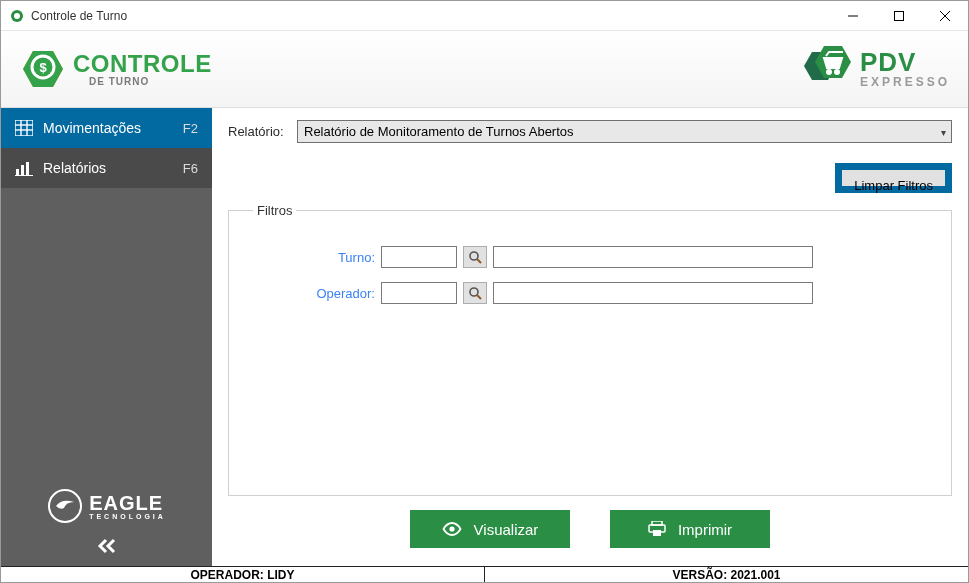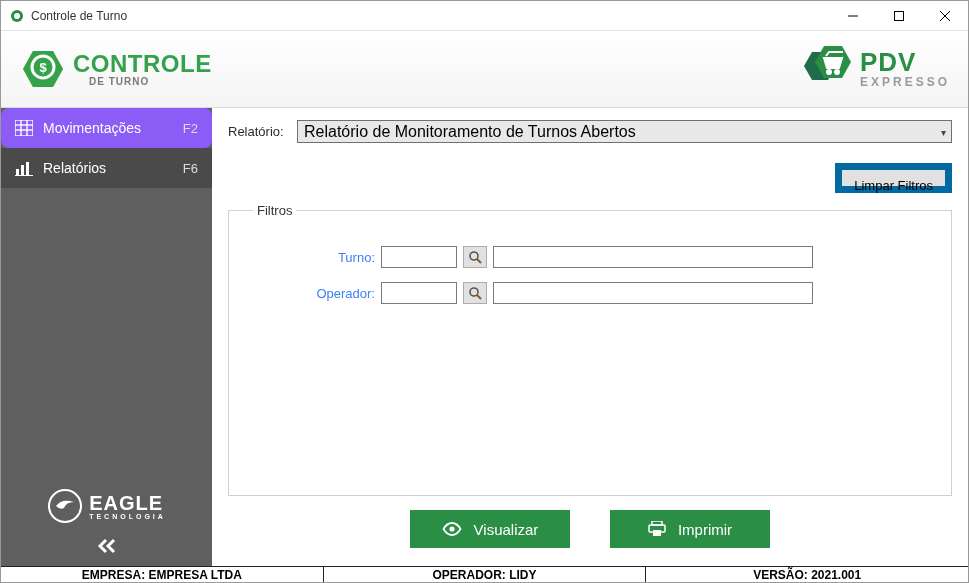--- a/index.html
+++ b/index.html
@@ -21,35 +21,35 @@
 .logo-left-text .line2 { font-size: 10px; font-weight: 600; color: #7a7a7a; letter-spacing: 1px; margin-left: 16px; }
 .logo-right-text { display: flex; flex-direction: column; margin-left: 6px; }
 .logo-right-text .line1 { font-size: 26px; font-weight: 700; color: #2a8f45; letter-spacing: 1px; line-height: 1; }
 .logo-right-text .line2 { font-size: 12px; font-weight: 600; color: #9a9a9a; letter-spacing: 3px; }
 
 
 .body { display: flex; height: 458px; }
 .sidebar { width: 211px; background: #5f5f5f; display: flex; flex-direction: column; }
 .nav-item { height: 40px; display: flex; align-items: center; padding: 0 14px; color: #fff; font-size: 14px; cursor: pointer; gap: 10px; }
 .nav-item .shortcut { margin-left: auto; font-size: 13px; color: #ddd; }
-.nav-item.active { background: #8b5cf6; border-radius: 8px; }
+.nav-item.active { background: #0369a1; }
 .nav-item.other { background: #4a4a4a; }
 .nav-icon { width: 18px; height: 16px; color: #fff; flex-shrink: 0; }
 .sidebar-spacer { flex: 1; }
 .eagle-logo { display: flex; align-items: center; justify-content: center; color: #fff; padding: 10px 0 4px; gap: 6px; }
 .eagle-text { display: flex; flex-direction: column; line-height: 1; }
 .eagle-text .e1 { font-size: 20px; font-weight: 700; letter-spacing: 1px; }
 .eagle-text .e2 { font-size: 7px; letter-spacing: 3px; font-weight: 600; }
 .collapse-row { display: flex; justify-content: center; padding: 10px 0 12px; cursor: pointer; }
 
 
 .main { flex: 1; background: #fff; padding: 12px 16px 10px 16px; position: relative; display: flex; flex-direction: column; }
 .report-row { display: flex; align-items: center; gap: 4px; margin-bottom: 20px; }
 .report-label { font-size: 13px; color: #2b2b2b; width: 65px; text-align: left; }
-.report-select { flex: 1; height: 23px; border: 1px solid #707070; background: #e8e8e8; font-size: 16px; padding: 0 6px; appearance: none; position: relative; }
+.report-select { flex: 1; height: 23px; border: 1px solid #707070; background: #e8e8e8; font-size: 13px; padding: 0 6px; appearance: none; position: relative; }
 .select-wrap { position: relative; flex: 1; display: flex; }
 .select-arrow { position: absolute; right: 6px; top: 50%; transform: translateY(-50%); pointer-events: none; font-size: 10px; color: #444; }
 
 .clear-row { display: flex; justify-content: flex-end; margin-bottom: 10px; }
 .clear-btn { height: 26px; padding: 8px 12px; background: #e1e1e1; border: 7px solid #0369a1; font-size: 13px; cursor: pointer; }
 
 
 fieldset.filters { border: 1px solid #d0d0d0; padding: 28px 16px 20px 16px; position: relative; flex: 1; }
 fieldset.filters legend { font-size: 13px; color: #333; padding: 0 4px; margin-left: 8px; }
 .filter-row { display: flex; align-items: center; gap: 6px; margin-bottom: 14px; padding-left: 60px; }
@@ -228,16 +228,15 @@
           <rect x="1" y="4" width="16" height="7" rx="1" fill="none" stroke="#fff" stroke-width="1.5"></rect>
           <rect x="5" y="9" width="8" height="6" fill="#fff"></rect>
         </svg>
         <span>Imprimir</span>
       </button>
     </div>
   </div>
 </div>
 
 <div class="statusbar">
-  <div class="status-cell">EMPRESA: EMPRESA LTDA</div>
   <div class="status-cell">OPERADOR: LIDY</div>
   <div class="status-cell">VERSÃO: 2021.001</div>
 </div>
 
 </body></html>

